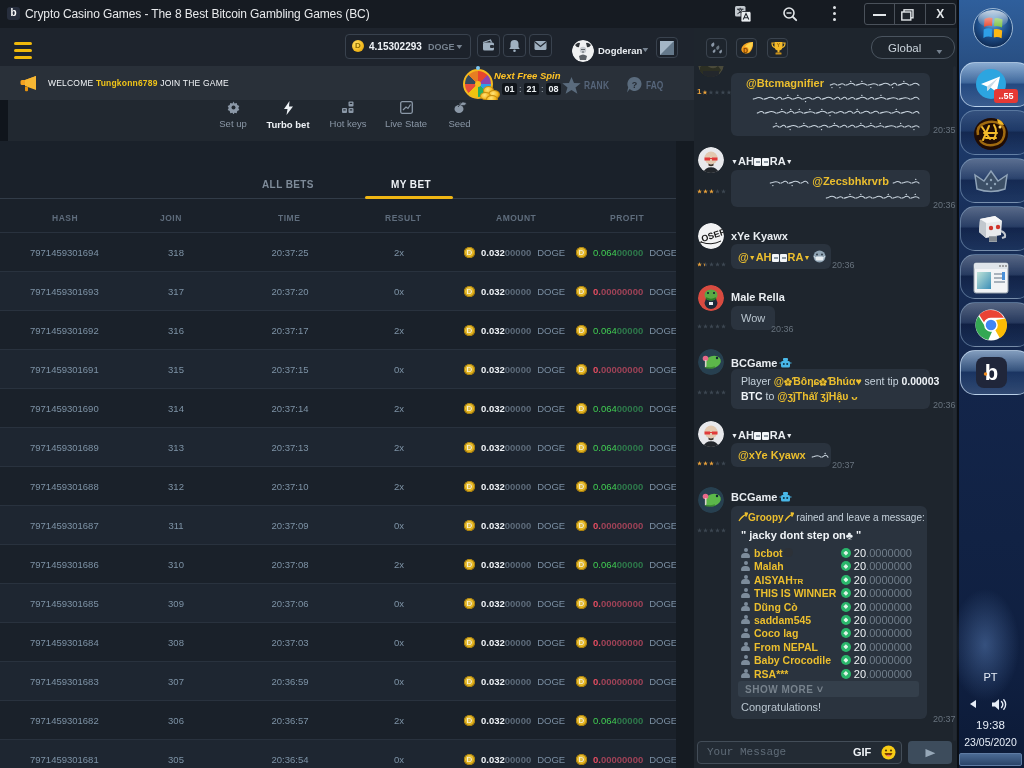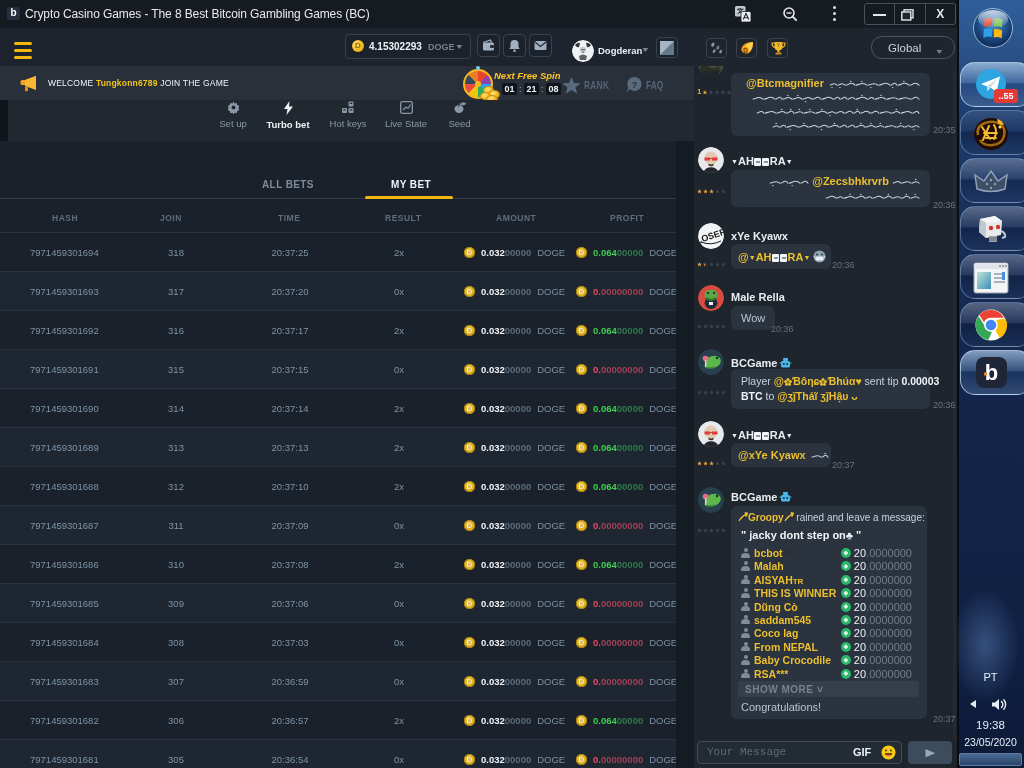--- a/index.html
+++ b/index.html
@@ -53,21 +53,21 @@
 .c2{left:160px;width:32px;text-align:center;color:#7e93a6}
 .c3{left:266px;width:48px;text-align:center;color:#7e93a6}
 .c4{left:383px;width:32px;text-align:center;color:#7e93a6}
 .c5{left:464px;white-space:nowrap}
 .c6{left:576px;white-space:nowrap}
 .coin{display:inline-block;width:11px;height:11px;border-radius:50%;background:radial-gradient(circle at 40% 38%,#f6d34f,#e9b922 55%,#c08f12);box-shadow:inset 0 0 0 1px #a87e0c;position:relative;vertical-align:-2px;margin-right:6px}
 .coin:after{content:"D";position:absolute;left:0;top:0;width:100%;height:100%;font-size:8px;line-height:11px;text-align:center;color:#fdf3cd;font-weight:bold;text-shadow:0 0 1px #8a6a00}
 .wt{color:#f0f4f8;font-weight:bold}
 .dim{color:#5d6b7a;font-weight:bold}
 .doge{color:#7b8fa3;margin-left:6px}
-.gr1{color:#41cd52;font-weight:bold}
+.gr1{color:#41cd52;font-weight:normal}
 .gr2{color:#2e7a4b;font-weight:bold}
 .rd1{color:#e44d61;font-weight:bold}
 .rd2{color:#9f4257;font-weight:bold}
 #scrollstrip{position:absolute;left:676px;top:141px;width:18px;height:627px;background:#151b22}
 
 #chat{position:absolute;left:694px;top:28px;width:263px;height:740px;background:#1e252d;overflow:hidden}
 .cbtn{position:absolute;top:10px;width:21px;height:20px;border:1px solid #3a434e;border-radius:4px}
 #global{position:absolute;left:177px;top:8px;width:84px;height:23px;border:1px solid #4a545f;border-radius:11px;color:#ccd5dd;font-size:11.5px;line-height:22px;padding-left:16px}
 .av{position:absolute;left:4px;top:0;width:26px;height:26px;border-radius:50%;overflow:hidden}
 .mname{position:absolute;left:37px;top:8px;font-size:11px;font-weight:bold;color:#e9edf1;white-space:nowrap}

